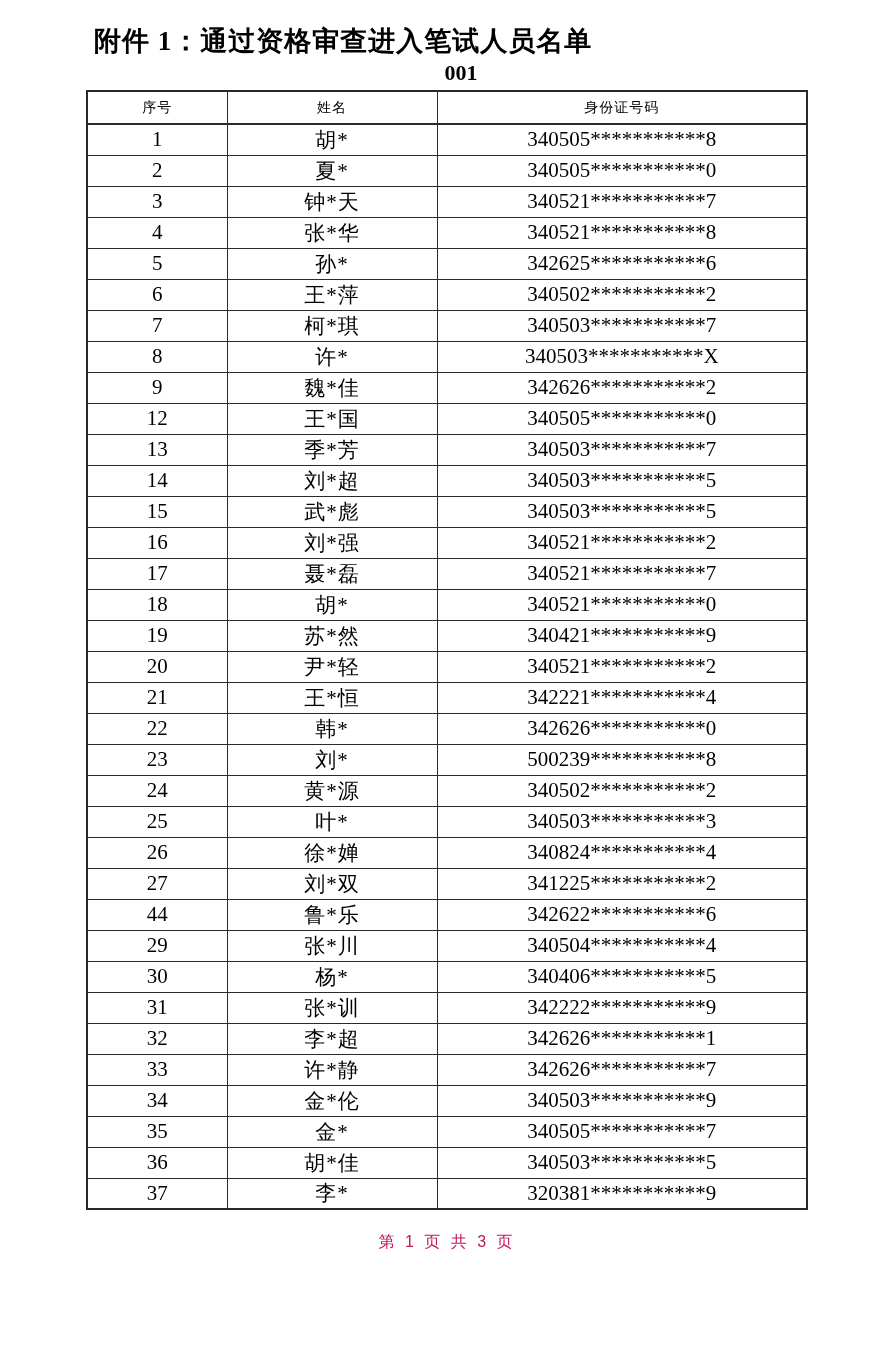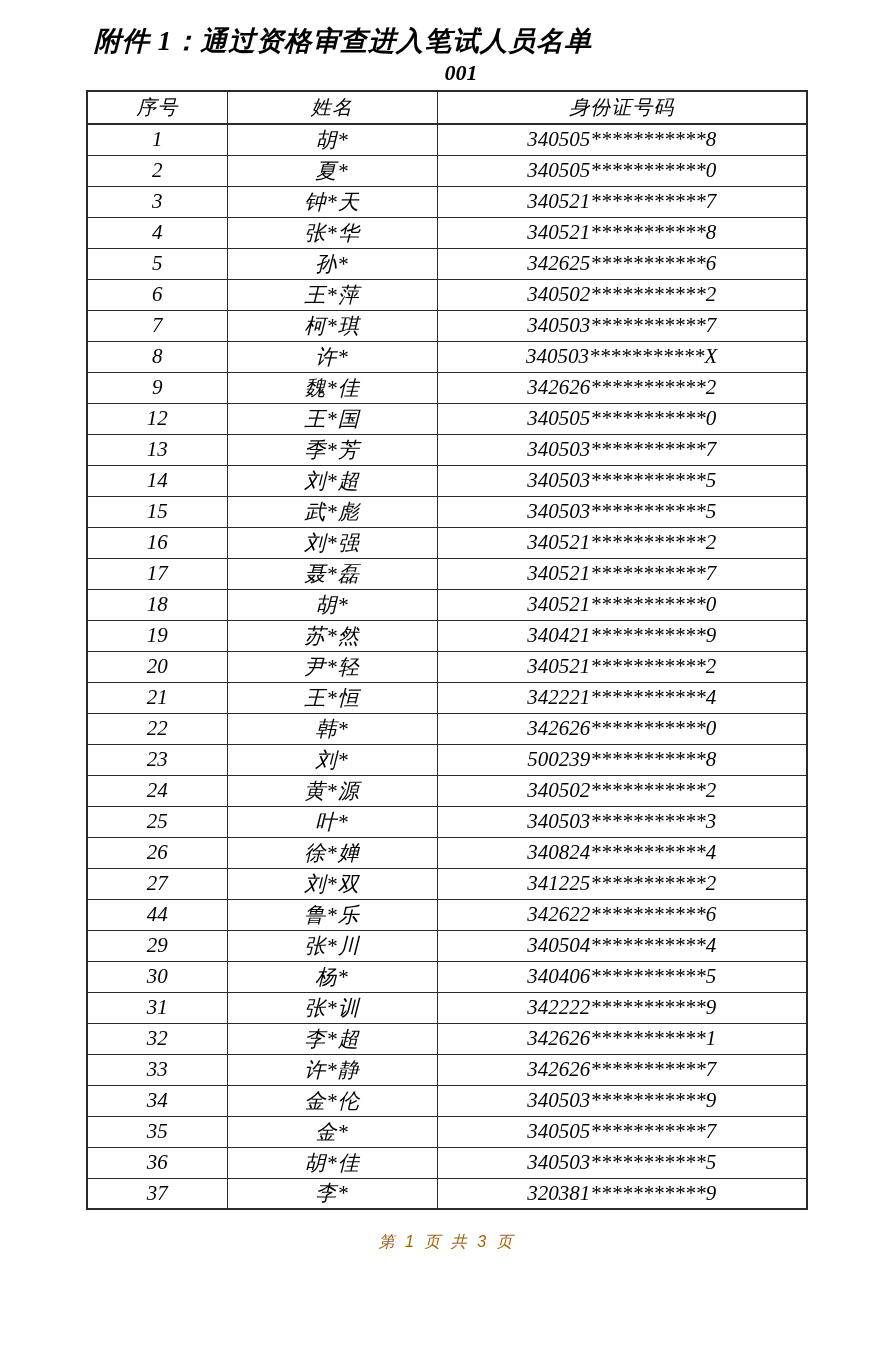--- a/index.html
+++ b/index.html
@@ -14,21 +14,20 @@
     background: var(--bg-color);
   }
   .page {
     position: relative;
     width: 894px;
     height: 1371px;
     background: var(--bg-color);
     color: var(--text-color);
     font-family: "Liberation Serif", "DejaVu Serif", serif;
     overflow: hidden;
-    font-style: italic;
   }
   .doc-title {
     margin: 24px 0 0 94px;
     font-size: 27px;
     line-height: 34px;
     font-weight: 700;
     letter-spacing: 1px;
     font-family: "Liberation Serif", "DejaVu Serif", serif;
   }
   .group-code {
@@ -52,41 +51,41 @@
     border-top-width: 1.5px;
     border-bottom-width: 1.5px;
     text-align: center;
     vertical-align: middle;
     padding: 0;
     overflow: hidden;
     white-space: nowrap;
   }
   table.candidates thead th {
     height: 33px;
-    font-size: 20px;
+    font-size: 14px;
     font-weight: 400;
     letter-spacing: 1px;
     border-bottom-width: 2px;
   }
   table.candidates tbody td {
     height: 31px;
     font-size: 21px;
     font-weight: 400;
   }
   .col-no   { width: 140px; }
   .col-name { width: 210px; }
   .col-id   { width: 370px; }
   td.cell-name { font-size: 20px; letter-spacing: 1px; }
   td.cell-id   { font-size: 21px; }
   .page-footer {
     margin-top: 22px;
     text-align: center;
     font-size: 16px;
     letter-spacing: 3px;
-    color: #a16207;
+    color: #be185d;
     font-family: "Liberation Sans", "DejaVu Sans", sans-serif;
   }
 </style>
 </head>
 <body>
 
 <div class="page">
 
   <div class="doc-title">附件 1：通过资格审查进入笔试人员名单</div>
 

